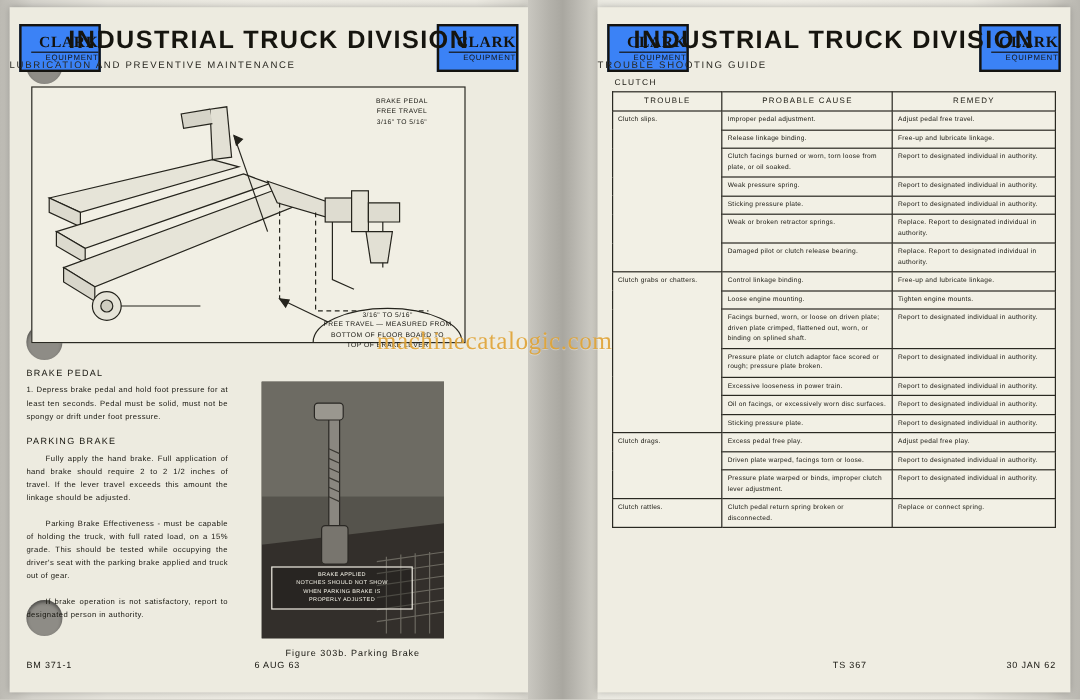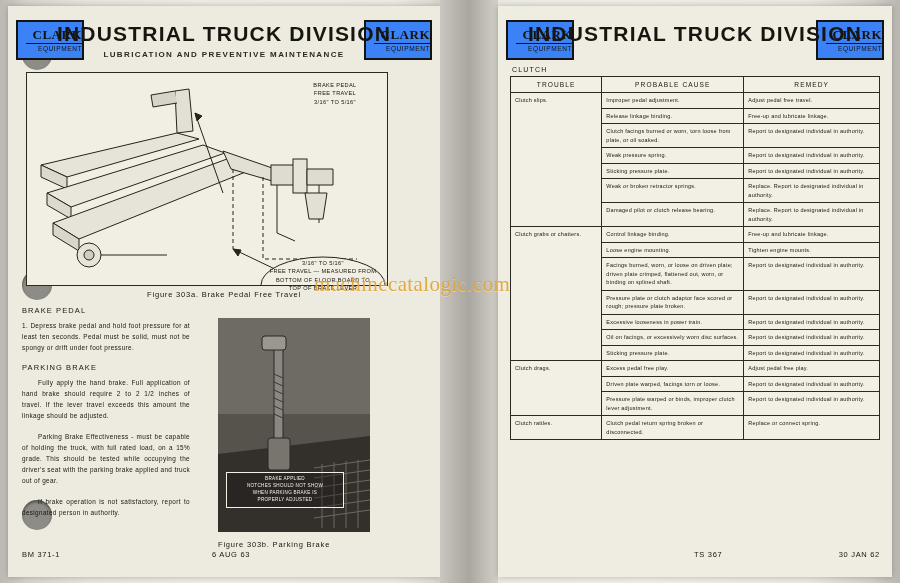--- a/index.html
+++ b/index.html
@@ -39,22 +39,22 @@
     display:flex;flex-direction:column;align-items:flex-end;justify-content:center;line-height:1;
   }
   .logo .l1{font-weight:bold;font-size:13px;letter-spacing:.5px;color:#14130f;font-family:"Liberation Serif",serif;}
   .logo .bar{width:56px;height:1px;background:#14130f;margin:2px 0;}
   .logo .l2{font-size:6.5px;letter-spacing:.6px;color:#14130f;}
   .title{
     position:absolute;top:2px;left:0;right:0;text-align:center;
     font-family:Liberation Sans, sans-serif;font-weight:bold;font-size:21px;letter-spacing:1.2px;color:#16150f;
   }
   .subtitle{
-    position:absolute;top:30px;left:0;right:0;text-align:center;
-    font-size:8px;letter-spacing:1.4px;color:#2a2922;font-weight:bold;
+    position:absolute;top:30px;left:0;right:0;text-align:left;
+    font-size:8px;letter-spacing:1.4px;color:#2a2922;
   }
 
   
   .figbox{
     position:absolute;left:18px;top:66px;width:360px;height:212px;
     border:1px solid #2a2922;background:#f1efe4;
   }
   .figsvg{position:absolute;inset:0;}
   .fnote{position:absolute;font-size:5.6px;letter-spacing:.4px;color:#16150f;line-height:1.5;text-align:center;}
   .fig-cap{position:absolute;left:0;right:0;text-align:center;font-size:7.5px;letter-spacing:.8px;color:#16150f;}
@@ -64,21 +64,21 @@
   .ltxt h4{margin:0 0 5px 0;font-size:7.5px;font-weight:normal;letter-spacing:1.1px;}
   .ltxt p{margin:0 0 10px 0;font-size:6.4px;line-height:1.72;letter-spacing:.35px;text-align:justify;}
   .ind{text-indent:16px;}
 
   
   .photo{position:absolute;left:210px;top:312px;width:152px;height:214px;background:#3a3833;overflow:hidden;}
   .photo .cap{
     position:absolute;left:8px;bottom:24px;width:108px;border:1px solid #f3f1e6;color:#f3f1e6;
     font-size:4.6px;line-height:1.5;letter-spacing:.3px;padding:3px 4px;text-align:center;background:rgba(20,20,18,.35);
   }
-  .photo-cap{position:absolute;left:210px;top:534px;width:152px;font-size:7.5px;letter-spacing:.8px;color:#16150f;}
+  .photo-cap{position:absolute;left:210px;top:534px;width:152px;text-align:center;font-size:7.5px;letter-spacing:.8px;color:#16150f;}
 
   
   .ftl,.ftc,.ftr{position:absolute;bottom:18px;font-size:7.5px;letter-spacing:.7px;color:#16150f;}
 
   
   .clutch-lbl{position:absolute;left:14px;top:60px;font-size:7px;letter-spacing:1.2px;color:#17160f;}
   .tbl{position:absolute;left:12px;top:70px;width:370px;border:1px solid #2a2922;border-collapse:collapse;background:#f2f0e5;}
   .tbl td,.tbl th{border:1px solid #2a2922;vertical-align:top;}
   .tbl th{font-size:6.6px;font-weight:normal;letter-spacing:1.1px;padding:4px 2px;text-align:center;color:#17160f;}
   .tbl td{font-size:5.5px;line-height:1.55;letter-spacing:.25px;padding:3px 4px;color:#17160f;}
@@ -162,21 +162,20 @@
     </div>
 
     <div class="fnote" style="left:238px;top:186px;width:116px;">
       <div>3/16" TO 5/16"</div>
       <div>FREE TRAVEL — MEASURED FROM</div>
       <div>BOTTOM OF FLOOR BOARD TO</div>
       <div>TOP OF BRAKE LEVER</div>
     </div>
   </div>
 
-  <div class="fig-cap" style="top:284px;">Figure 303a.  Brake Pedal Free Travel</div>
 
   <div class="ltxt">
     <h4>BRAKE PEDAL</h4>
     <p>1. Depress brake pedal and hold foot pressure for at least ten seconds. Pedal must be solid, must not be spongy or drift under foot pressure.</p>
 
     <h4>PARKING BRAKE</h4>
     <p class="ind">Fully apply the hand brake. Full application of hand brake should require 2  to 2 1/2 inches of travel. If the lever travel exceeds this amount the linkage should be adjusted.</p>
     <p class="ind">Parking Brake Effectiveness - must be capable of holding the truck, with full rated load, on a 15% grade. This should be tested while occupying the driver's seat with the parking brake applied and truck out of gear.</p>
     <p class="ind">If brake operation is not satisfactory, report to designated person in authority.</p>
   </div>
@@ -223,20 +222,21 @@
       <div class="l1">CLARK</div>
       <div class="bar"></div>
       <div class="l2">EQUIPMENT</div>
     </div>
     <div class="logo" style="right:8px">
       <div class="l1">CLARK</div>
       <div class="bar"></div>
       <div class="l2">EQUIPMENT</div>
     </div>
     <div class="title">INDUSTRIAL TRUCK DIVISION</div>
+    <div class="subtitle">TROUBLE SHOOTING GUIDE</div>
   </div>
 
   <div class="clutch-lbl">CLUTCH</div>
 
   <table class="tbl">
     <tbody>
         <tr>
       <th class="c1">TROUBLE</th>
       <th class="c2">PROBABLE  CAUSE</th>
       <th class="c3">REMEDY</th>

